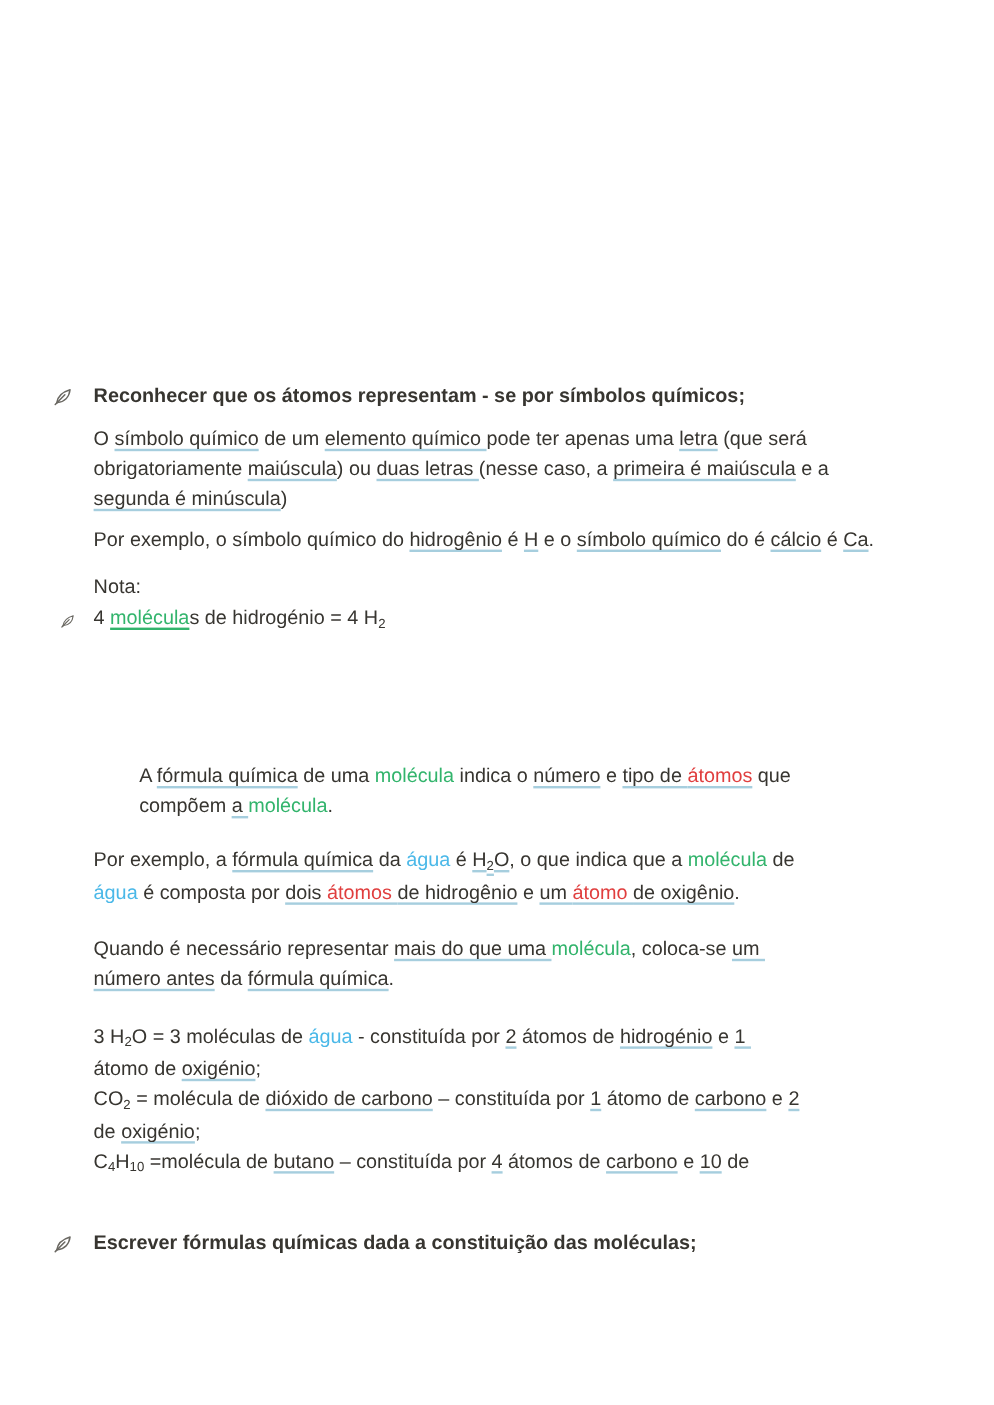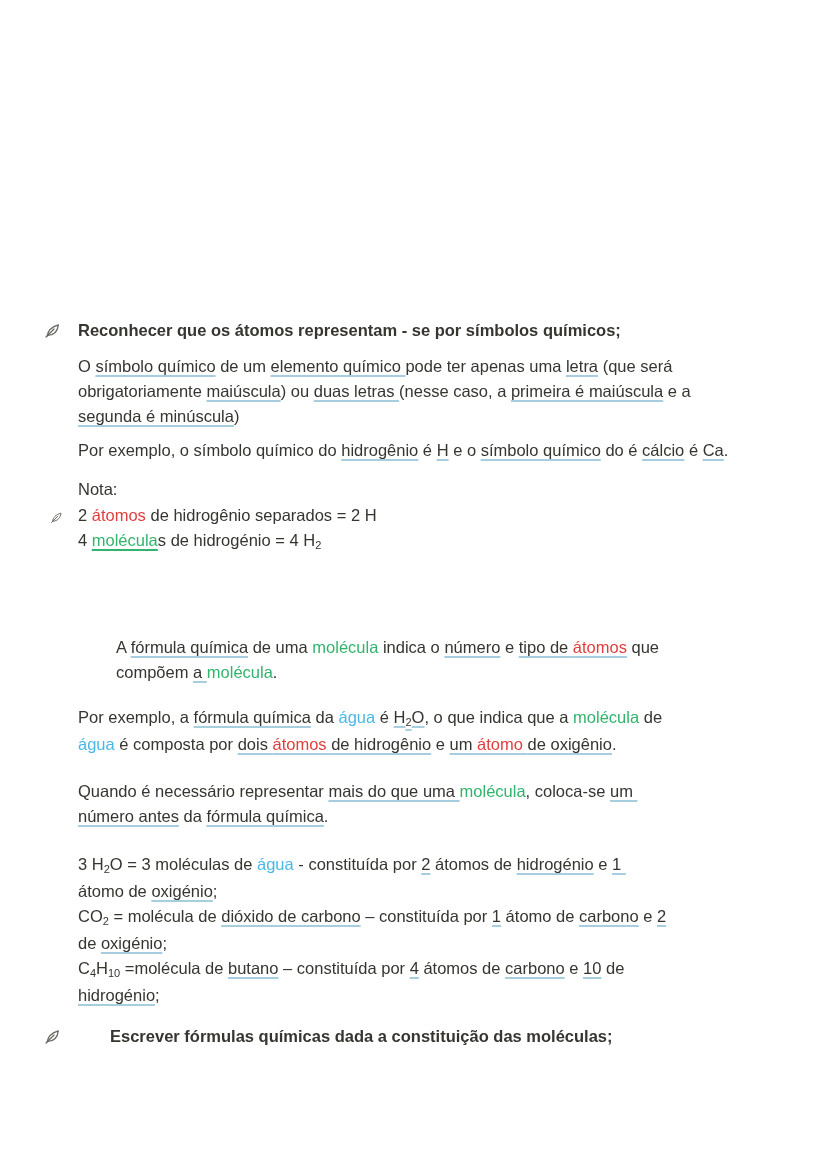--- a/index.html
+++ b/index.html
@@ -48,21 +48,20 @@
         <div class="line"><span>Por exemplo, o símbolo químico do </span><span class="u">hidrogênio</span><span> é </span><span class="u">H</span><span> e o </span><span class="u">símbolo químico</span><span> do é </span><span class="u">cálcio</span><span> é </span><span class="u">Ca</span><span>.</span></div>
       </div>
       <div class="block" style="top: 477px;">
         <div class="line"><span>Nota:</span></div>
       </div>
       <span class="block-icon" style="left: 50px; top: 511px;"><svg width="13" height="13" viewBox="0 0 20 20" fill="none" aria-hidden="true">
           <path d="M3.8 16.3 C4.6 10.2 9 5.6 16.9 3.3 C16 10.6 11.4 15.3 4.6 15.8 Z" stroke="#6a6862" stroke-width="1.5" stroke-linejoin="round"></path>
           <path d="M2.4 17.7 L11.8 8.2" stroke="#6a6862" stroke-width="1.5" stroke-linecap="round"></path>
         </svg></span>
       <div class="block" style="top: 503px;">
-        <div class="line"><span>2 </span><span class="c-red">átomos</span><span> de hidrogênio separados = 2 H</span></div>
         <div class="line"><span>4 </span><span class="u ug c-green">molécula</span><span>s de hidrogénio = 4 H</span><span class="sub">2</span></div>
       </div>
       <div class="block" style="top: 558px;">
       </div>
       <div class="block" style="top: 635px; margin-left: 38px;">
         <div class="line"><span>A </span><span class="u">fórmula química</span><span> de uma </span><span class="c-green">molécula</span><span> indica o </span><span class="u">número</span><span> e </span><span class="u">tipo de </span><span class="u c-red">átomos</span><span> que</span></div>
         <div class="line"><span>compõem </span><span class="u">a </span><span class="c-green">molécula</span><span>.</span></div>
       </div>
       <div class="block" style="top: 705px;">
         <div class="line"><span>Por exemplo, a </span><span class="u">fórmula química</span><span> da </span><span class="c-blue">água</span><span> é </span><span class="u">H</span><span class="u sub">2</span><span class="u">O</span><span>, o que indica que a </span><span class="c-green">molécula</span><span> de</span></div>
@@ -71,23 +70,22 @@
       <div class="block" style="top: 779px;">
         <div class="line"><span>Quando é necessário representar </span><span class="u">mais do que uma </span><span class="c-green">molécula</span><span>, coloca-se </span><span class="u">um </span></div>
         <div class="line"><span class="u">número antes</span><span> da </span><span class="u">fórmula química</span><span>.</span></div>
       </div>
       <div class="block" style="top: 852px;">
         <div class="line"><span>3 H</span><span class="sub">2</span><span>O = 3 moléculas de </span><span class="c-blue">água</span><span> - constituída por </span><span class="u">2</span><span> átomos de </span><span class="u">hidrogénio</span><span> e </span><span class="u">1 </span></div>
         <div class="line"><span>átomo de </span><span class="u">oxigénio</span><span>;</span></div>
         <div class="line"><span>CO</span><span class="sub">2</span><span> = molécula de </span><span class="u">dióxido de carbono</span><span> – constituída por </span><span class="u">1</span><span> átomo de </span><span class="u">carbono</span><span> e </span><span class="u">2</span></div>
         <div class="line"><span>de </span><span class="u">oxigénio</span><span>;</span></div>
         <div class="line"><span>C</span><span class="sub">4</span><span>H</span><span class="sub">10</span><span> =molécula de </span><span class="u">butano</span><span> – constituída por </span><span class="u">4</span><span> átomos de </span><span class="u">carbono</span><span> e </span><span class="u">10</span><span> de</span></div>
-        <div class="line"><span class="u">hidrogénio</span><span>;</span></div>
       </div>
       <span class="block-icon" style="left: 44px; top: 1028px;"><svg width="17" height="17" viewBox="0 0 20 20" fill="none" aria-hidden="true">
           <path d="M3.8 16.3 C4.6 10.2 9 5.6 16.9 3.3 C16 10.6 11.4 15.3 4.6 15.8 Z" stroke="#6a6862" stroke-width="1.5" stroke-linejoin="round"></path>
           <path d="M2.4 17.7 L11.8 8.2" stroke="#6a6862" stroke-width="1.5" stroke-linecap="round"></path>
         </svg></span>
-      <div class="block" style="top: 1024px; margin-left: 32px;">
+      <div class="block" style="top: 1024px;">
         <div class="line"><span class="bold">Escrever fórmulas químicas dada a constituição das moléculas;</span></div>
       </div>
     </div>
 </div>
 
 </body></html>

